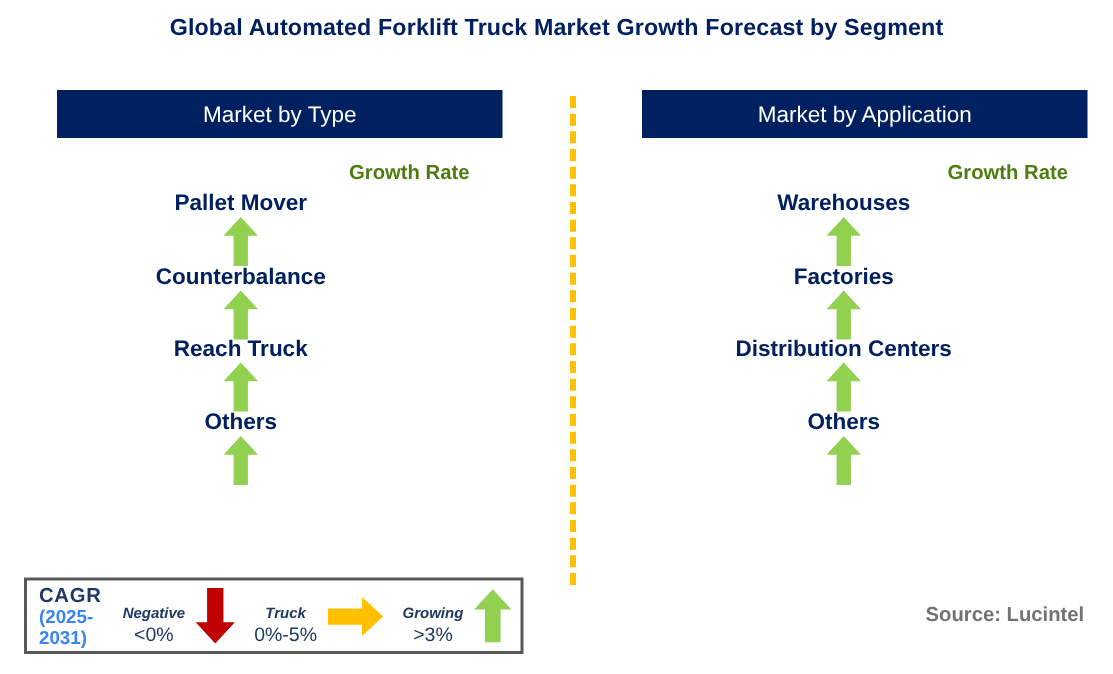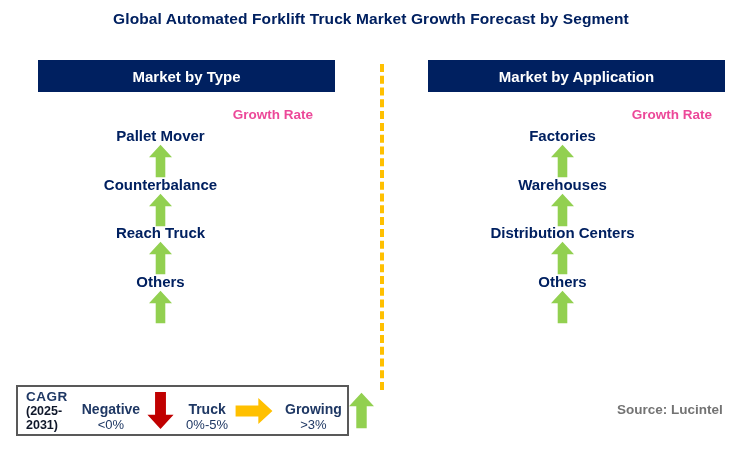--- a/index.html
+++ b/index.html
@@ -9,46 +9,46 @@
 
   .title { position: absolute; top: 10px; left: 0; width: 742px; text-align: center;
     font-size: 15.5px; font-weight: bold; color: #002060; letter-spacing: 0.1px; }
 
   .panel { position: absolute; top: 60px; width: 297px; }
   .panel-left { left: 38px; }
   .panel-right { left: 428px; }
 
   .panel-header { height: 32px; background: #002060; color: #ffffff;
     display: flex; align-items: center; justify-content: center;
-    font-size: 15px; font-weight: bold; }
+    font-size: 15px; font-weight: normal; }
 
   .growth-rate { margin-top: 15px; text-align: right; font-size: 13.5px;
-    font-weight: bold; color: #ec4899; }
+    font-weight: bold; color: #4d7c0f; }
   .panel-left .growth-rate { padding-right: 22px; }
   .panel-right .growth-rate { padding-right: 13px; }
 
   .rows { margin-top: 5px; }
   .row { height: 48.5px; display: flex; align-items: center; justify-content: space-between; flex-direction: column; }
   .panel-left .row { padding-right: 52px; }
   .panel-right .row { padding-right: 28px; }
   .row-label { font-size: 15px; font-weight: bold; color: #002060; white-space: nowrap; }
   .up-arrow svg { display: block; }
 
   .divider { position: absolute; left: 380px; top: 64px; height: 326px; width: 0;
     border-left: 4px dashed #FFC000; }
 
   .legend { position: absolute; left: 16px; top: 385px; width: 333px; height: 51px;
     border: 2px solid #595959; background: #ffffff;
     display: flex; align-items: center; padding: 2px 8px 2px 8px; }
   .cagr-block { display: flex; flex-direction: column; justify-content: center; margin-right: 14px; }
   .cagr-label { font-size: 13.5px; font-weight: bold; color: #1F3864; letter-spacing: 0.5px; }
-  .cagr-period { font-size: 12.5px; font-weight: bold; color: #0f172a; }
+  .cagr-period { font-size: 12.5px; font-weight: bold; color: #3b82f6; }
   .legend-entry { display: flex; align-items: center; }
   .legend-texts { display: flex; flex-direction: column; align-items: center; margin-right: 7px; }
-  .legend-entry-label { font-size: 14px; font-weight: bold; color: #1F3864; margin-top: 12px; }
+  .legend-entry-label { font-size: 10px; font-weight: bold; font-style: italic; color: #1F3864; margin-top: 12px; }
   .legend-entry-range { font-size: 13px; color: #1F3864; }
   .legend-icon svg { display: block; }
   .gap1 { margin-right: 12px; }
 
   .source { position: absolute; left: 617px; top: 402px; font-size: 13.5px;
     font-weight: bold; color: #737373; }
 </style>
 </head>
 <body>
 
@@ -95,29 +95,29 @@
     </div>
   </div>
 
   <div class="divider"></div>
 
   <div class="panel panel-right">
     <div class="panel-header">Market by Application</div>
     <div class="growth-rate">Growth Rate</div>
     <div class="rows">
       <div class="row">
-        <span class="row-label">Factories</span>
+        <span class="row-label">Warehouses</span>
         <span class="up-arrow">
             <svg width="23" height="34" viewBox="0 0 24 34">
               <polygon points="12,0 24,13 17,13 17,34 7,34 7,13 0,13" fill="#92D050"></polygon>
             </svg>
           </span>
       </div>
       <div class="row">
-        <span class="row-label">Warehouses</span>
+        <span class="row-label">Factories</span>
         <span class="up-arrow">
             <svg width="23" height="34" viewBox="0 0 24 34">
               <polygon points="12,0 24,13 17,13 17,34 7,34 7,13 0,13" fill="#92D050"></polygon>
             </svg>
           </span>
       </div>
       <div class="row">
         <span class="row-label">Distribution Centers</span>
         <span class="up-arrow">
             <svg width="23" height="34" viewBox="0 0 24 34">

